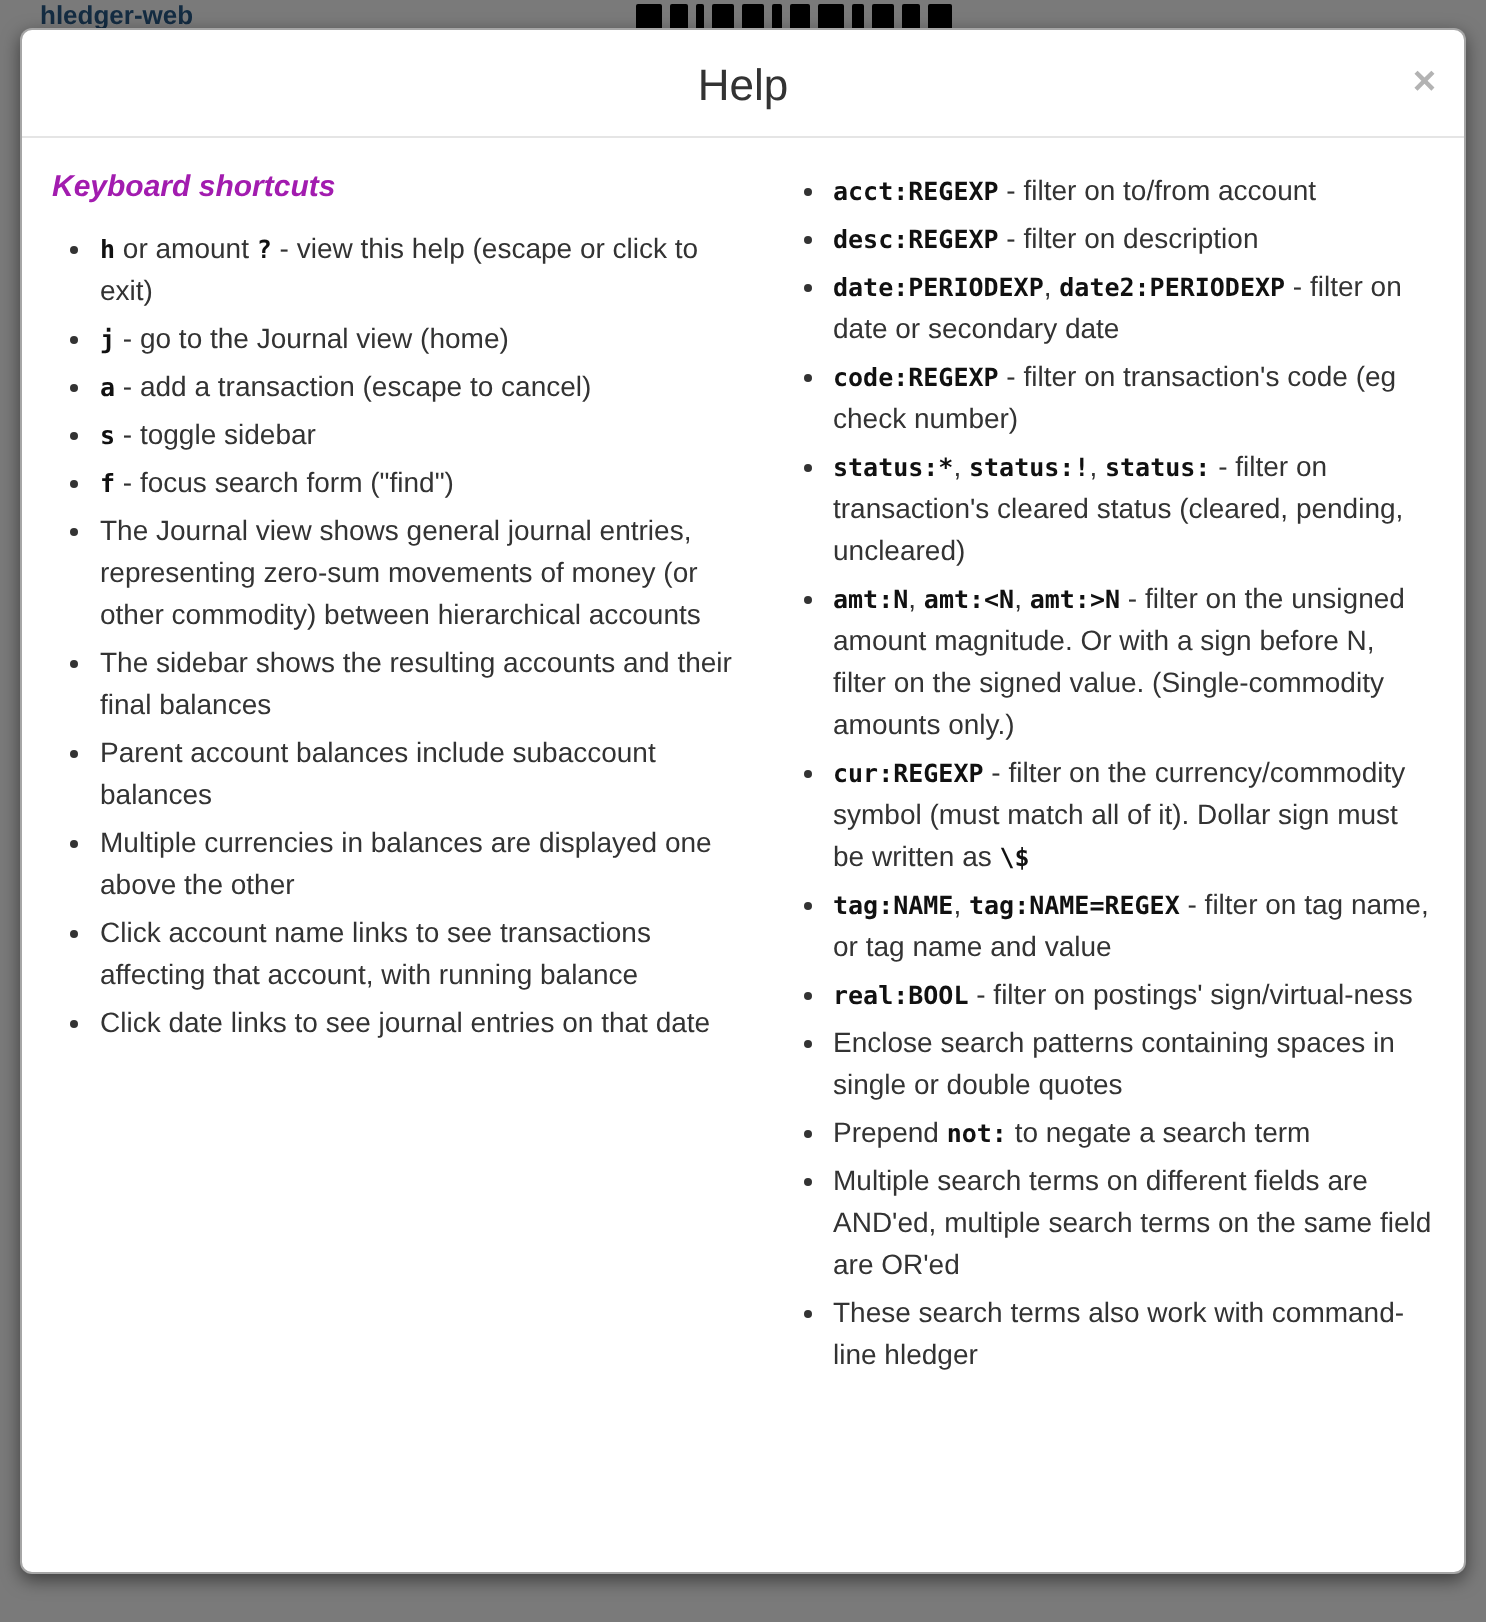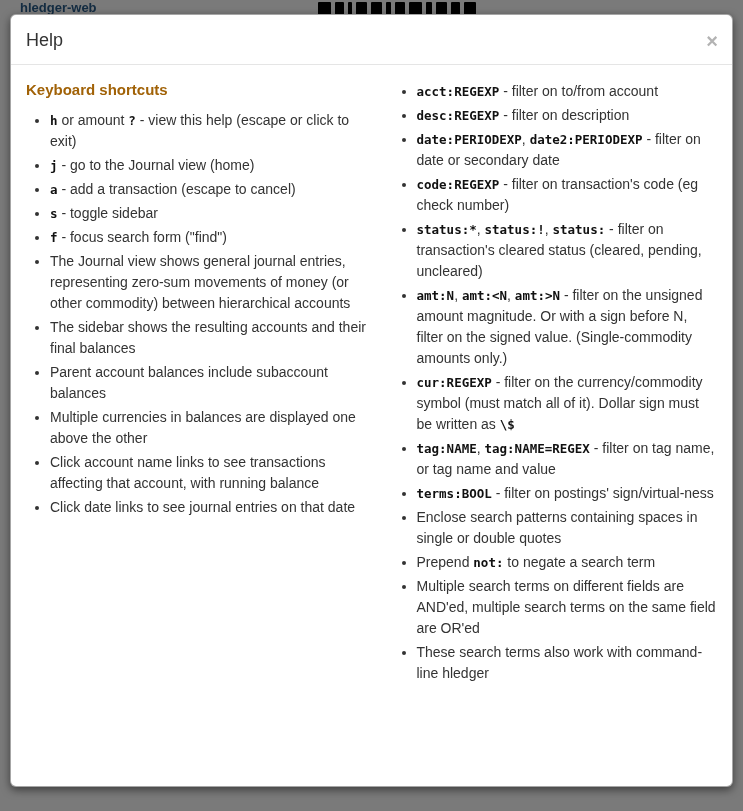--- a/index.html
+++ b/index.html
@@ -32,33 +32,33 @@
   
   .help-modal {
     position: absolute; left: 10px; top: 14px; width: 723px; height: 773px;
     background: #fff; border: 1px solid rgba(0,0,0,0.35); border-radius: 6px;
     box-shadow: 0 3px 9px rgba(0,0,0,0.5); z-index: 10; overflow: hidden;
   }
   .modal-header {
     position: relative; padding: 16px 15px 13px 15px;
     border-bottom: 1px solid #e5e5e5;
   }
-  .modal-title { font-size: 18px; font-weight: normal; color: #333; line-height: 1.1; }
+  .modal-title { font-size: 22px; font-weight: normal; color: #333; line-height: 1.1; text-align: center; }
   .close-btn {
     position: absolute; right: 14px; top: 16px;
     background: none; border: none; cursor: pointer;
     font-size: 20px; font-weight: bold; color: #b3b3b3; line-height: 1;
     font-family: "Liberation Sans", sans-serif;
   }
   .modal-body { padding: 16px 15px 15px 15px; }
   .row { display: flex; }
   .col { width: 50%; }
   .col-right { padding-left: 21px; }
 
-  h4.section-heading { font-size: 15px; font-weight: bold; color: #a16207; margin: 0 0 12px 0; }
+  h4.section-heading { font-size: 15px; font-weight: bold; color: #a21caf; margin: 0 0 12px 0; font-style: italic; }
   h4.section-heading.mt { margin-top: 29px; }
 
   ul.help-list { margin: 0; padding-left: 24px; list-style: disc; }
   ul.help-list li {
     font-size: 14px; line-height: 1.5; margin-bottom: 3px; color: #333;
   }
   ul.help-list code {
     font-family: "DejaVu Sans Mono", "Liberation Mono", monospace;
     font-weight: bold; font-size: 12.5px; color: #111;
   }
@@ -103,21 +103,21 @@
       <div class="col col-right">
         <ul class="help-list">
             <li><code>acct:REGEXP</code><span> - filter on to/from account</span></li>
             <li><code>desc:REGEXP</code><span> - filter on description</span></li>
             <li><code>date:PERIODEXP</code><span>, </span><code>date2:PERIODEXP</code><span> - filter on date or secondary date</span></li>
             <li><code>code:REGEXP</code><span> - filter on transaction's code (eg check number)</span></li>
             <li><code>status:*</code><span>, </span><code>status:!</code><span>, </span><code>status:</code><span> - filter on transaction's cleared status (cleared, pending, uncleared)</span></li>
             <li><code>amt:N</code><span>, </span><code>amt:&lt;N</code><span>, </span><code>amt:&gt;N</code><span> - filter on the unsigned amount magnitude. Or with a sign before N, filter on the signed value. (Single-commodity amounts only.)</span></li>
             <li><code>cur:REGEXP</code><span> - filter on the currency/commodity symbol (must match all of it). Dollar sign must be written as </span><code>\$</code></li>
             <li><code>tag:NAME</code><span>, </span><code>tag:NAME=REGEX</code><span> - filter on tag name, or tag name and value</span></li>
-            <li><code>terms:BOOL</code><span> - filter on postings' sign/virtual-ness</span></li>
+            <li><code>real:BOOL</code><span> - filter on postings' sign/virtual-ness</span></li>
             <li><span>Enclose search patterns containing spaces in single or double quotes</span></li>
             <li><span>Prepend </span><code>not:</code><span> to negate a search term</span></li>
             <li><span>Multiple search terms on different fields are AND'ed, multiple search terms on the same field are OR'ed</span></li>
             <li><span>These search terms also work with command-line hledger</span></li>
           </ul>
       </div>
     </div>
   </div>
 </div>
 

